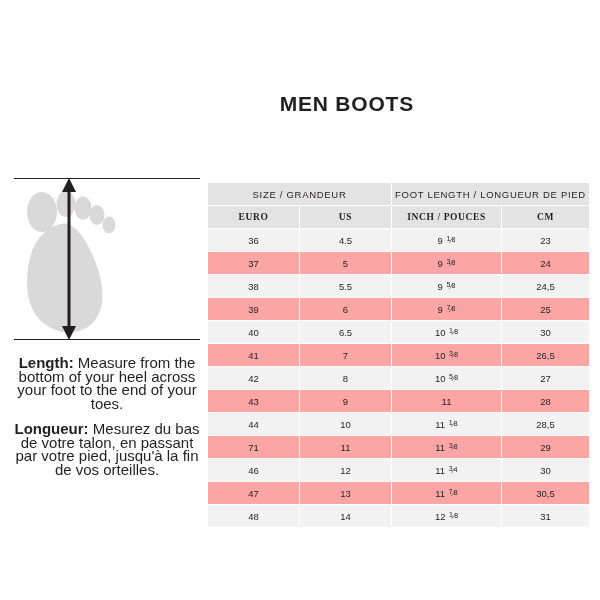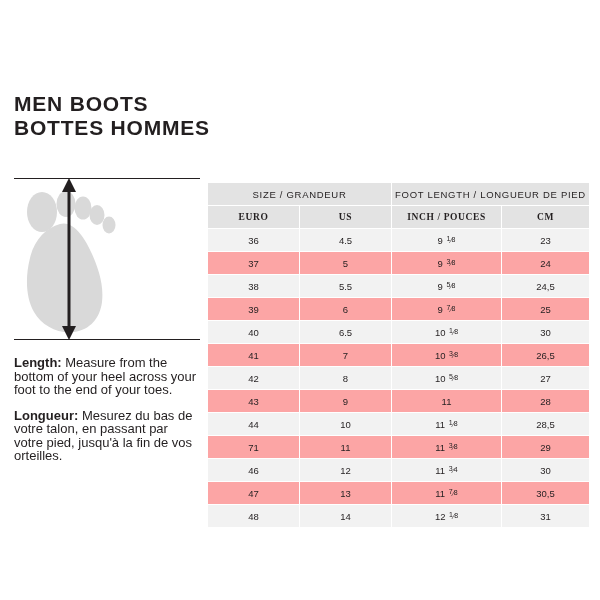--- a/index.html
+++ b/index.html
@@ -28,20 +28,21 @@
     top: 92px;
     width: 400px;
   }
   .title-line {
     font-size: 21px;
     font-weight: bold;
     letter-spacing: 0.8px;
     line-height: 24px;
     color: #231f20;
     text-transform: uppercase;
+    text-align: right;
   }
 
   
   .left-col {
     position: absolute;
     left: 14px;
     top: 178px;
     width: 186px;
   }
   .foot-wrap {
@@ -66,23 +67,24 @@
   }
 
   .arrow-svg {
     position: absolute;
     left: 44px;
     top: 0px;
   }
 
   .left-text {
     margin-top: 16px;
-    font-size: 13px;
+    font-size: 15px;
     line-height: 13.5px;
     color: #231f20;
+    text-align: center;
   }
   .left-text p {
     margin: 0 0 12px 0;
   }
   .left-text b {
     font-weight: bold;
   }
 
   
   .table-wrap {
@@ -144,21 +146,20 @@
   .frac sup { font-size: 7px; vertical-align: 0.25em; }
   .frac sub { font-size: 7px; vertical-align: 0.1em; }
 </style>
 </head>
 <body>
 
 <div class="page">
 
   <div class="titles">
     <div class="title-line">MEN BOOTS</div>
-    <div class="title-line">BOTTES HOMMES</div>
   </div>
 
   <div class="left-col">
     <div class="foot-wrap">
       <div class="rule-top"></div>
       <div class="rule-bottom"></div>
 
       <svg class="foot-svg" width="120" height="156" viewBox="0 0 120 156">
 
         <path d="M44 42 C30 46 18 58 14 76 C9 96 10 116 18 130 C26 144 42 152 58 150 C74 148 84 136 86 120 C88 102 82 86 76 72 C70 58 58 38 44 42 Z" fill="#d9d9d9"></path>

